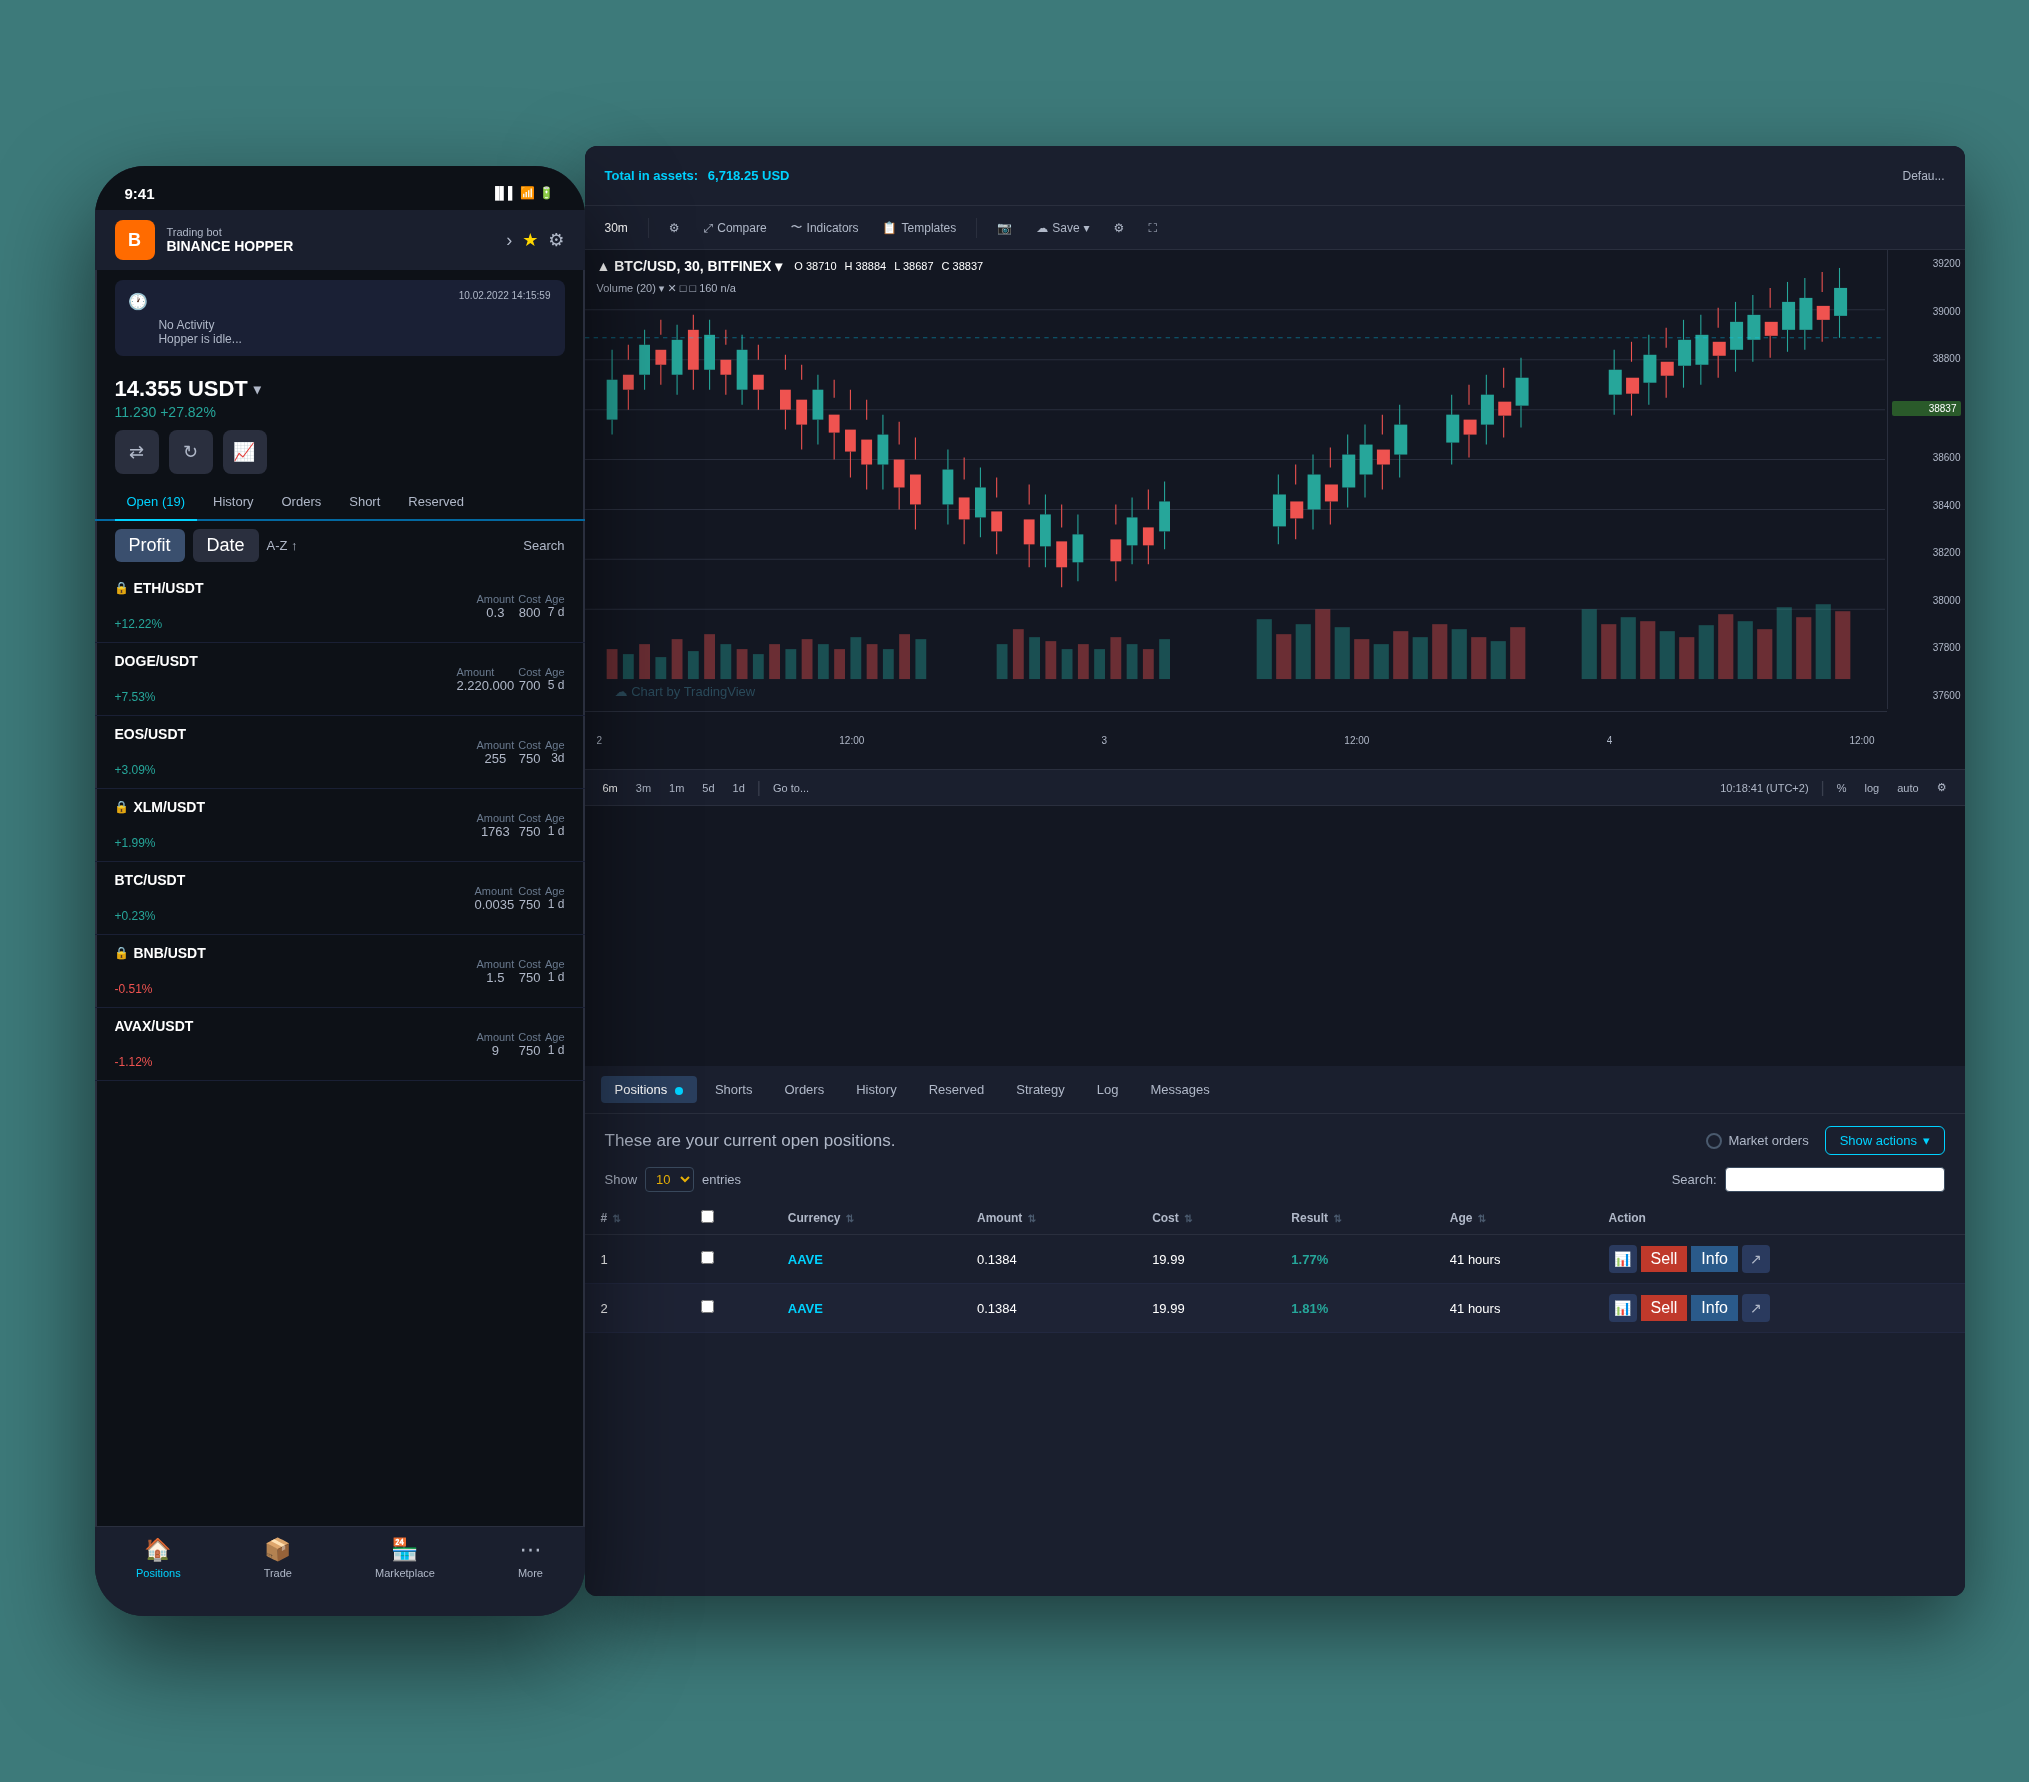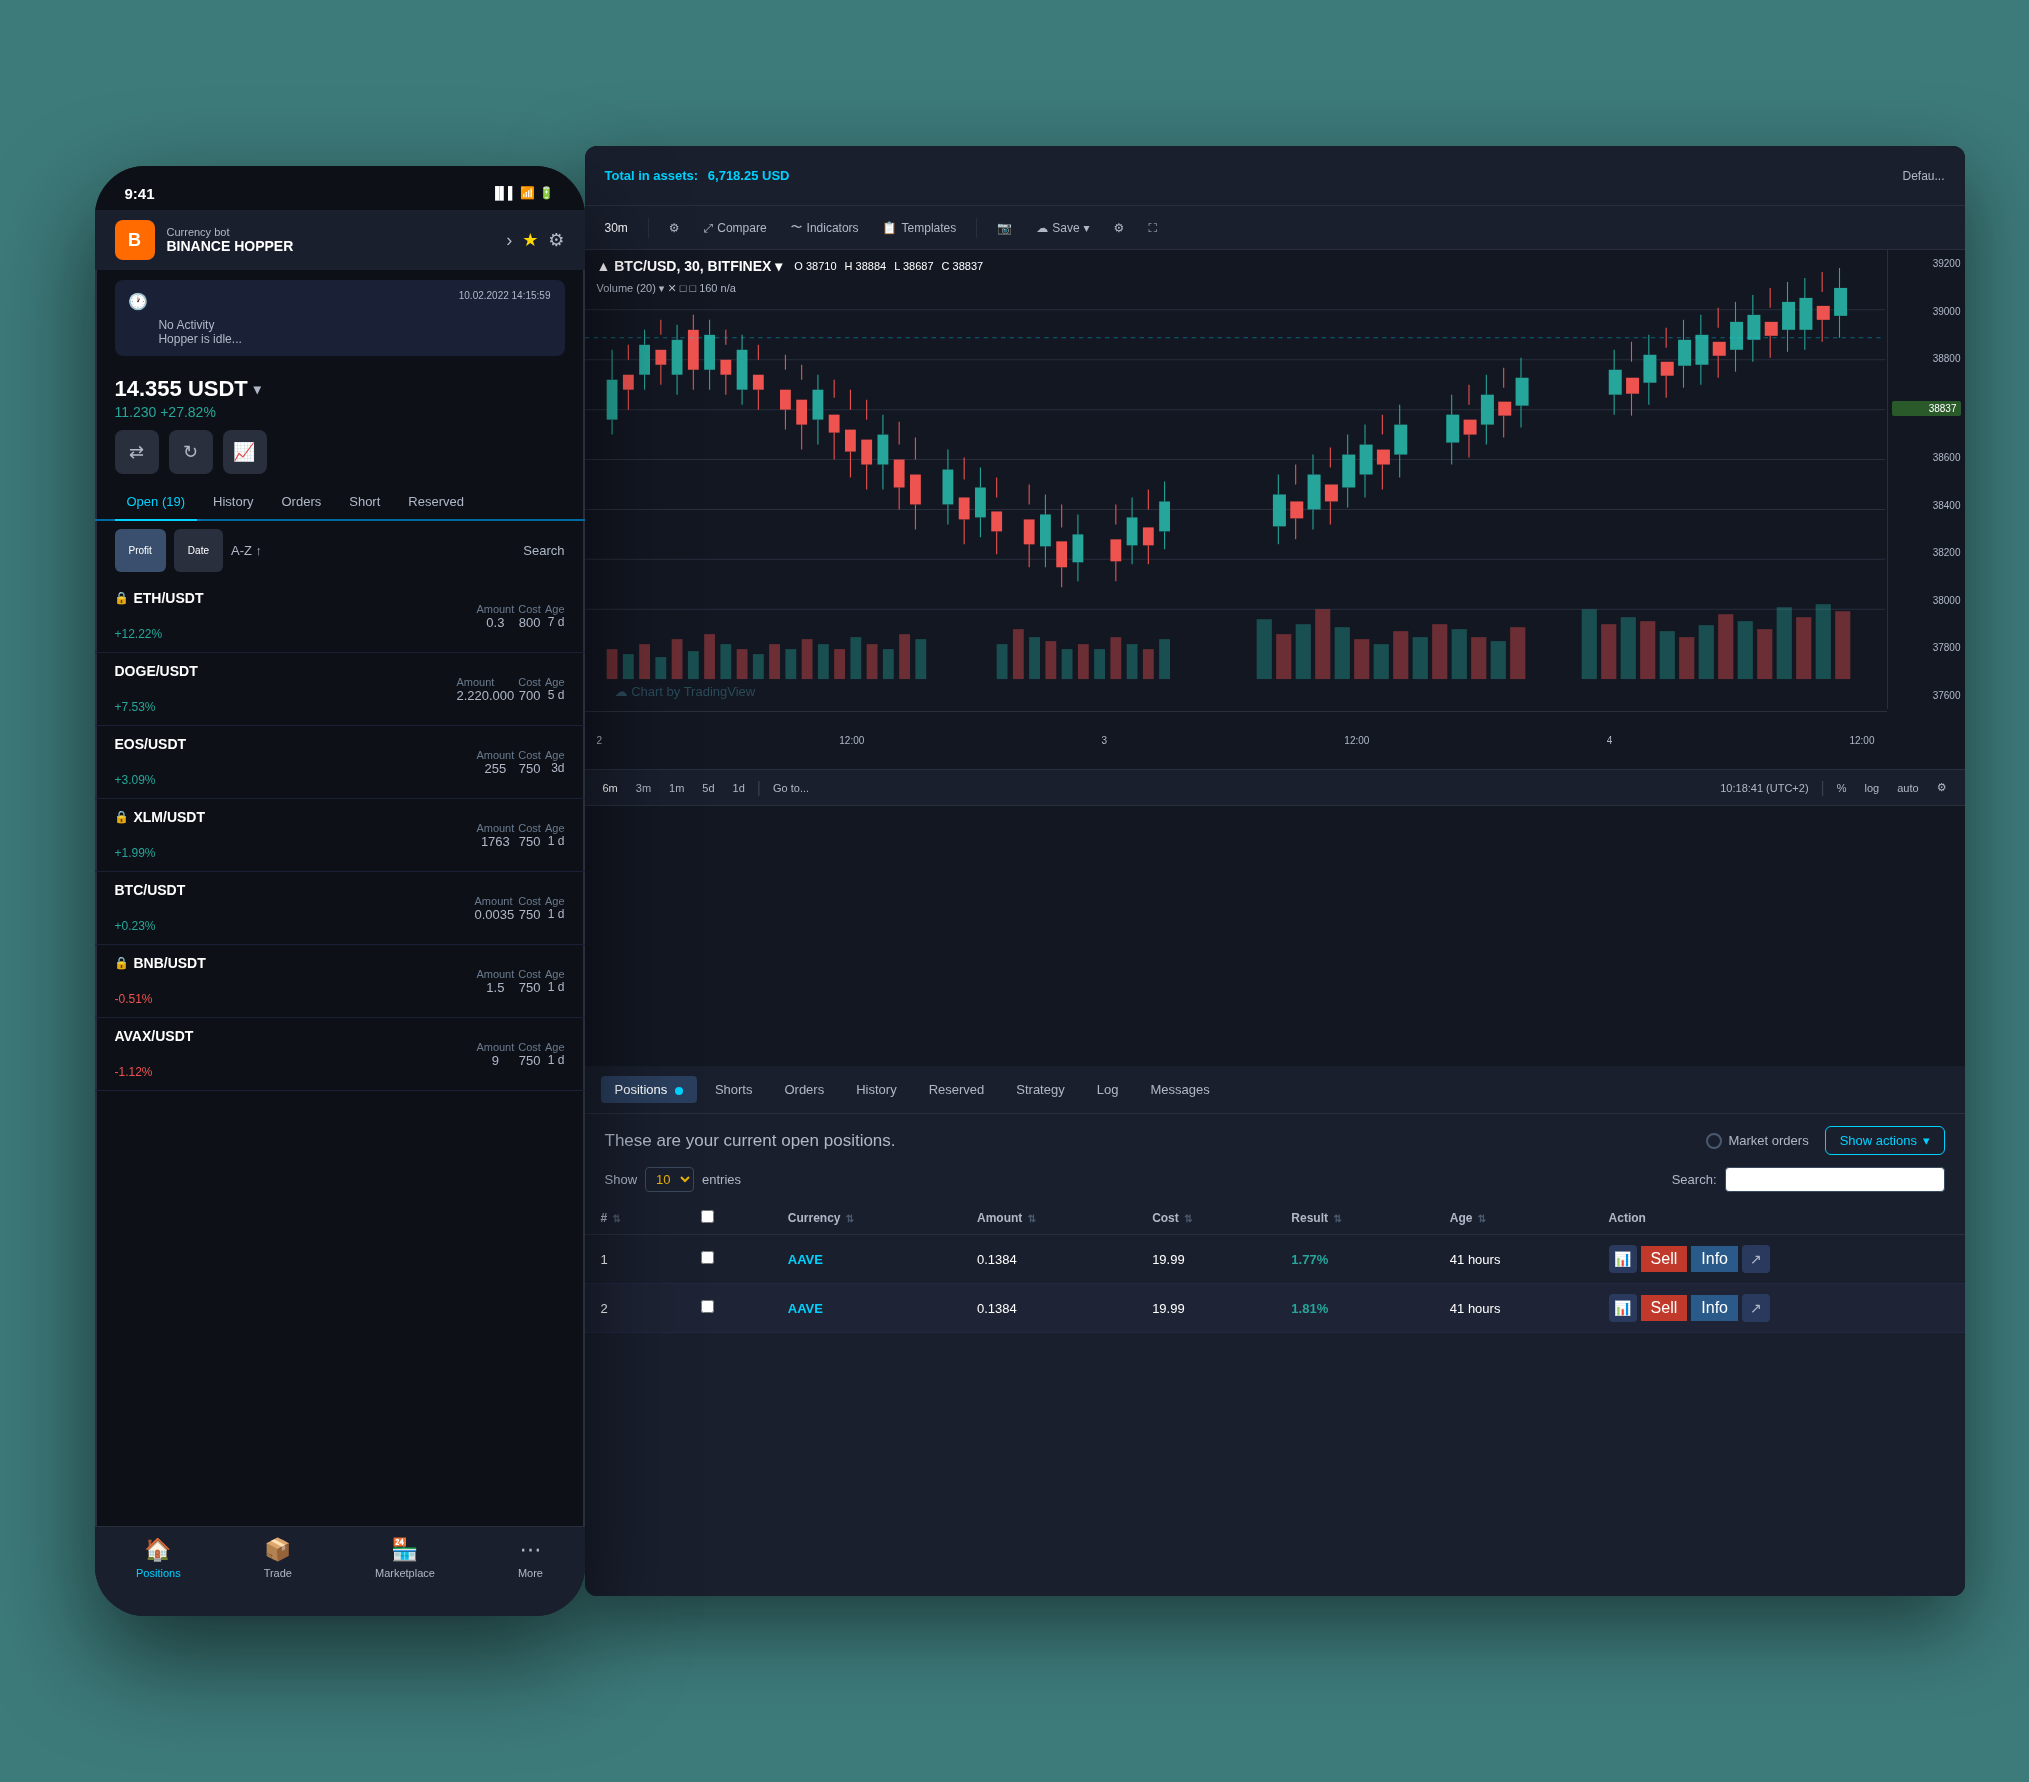--- a/index.html
+++ b/index.html
@@ -447,22 +447,22 @@
       display: flex;
       padding: 8px 20px;
       gap: 8px;
       align-items: center;
     }
     .filter-btn {
       background: #2a2f3e;
       color: #ffffff;
       border: none;
       border-radius: 6px;
-      padding: 16px 14px;
-      font-size: 10px;
+      padding: 6px 14px;
+      font-size: 18px;
       cursor: pointer;
     }
     .filter-btn.active { background: #3a4f6e; color: #ffffff; }
     .az-btn {
       background: transparent;
       color: #b0b8c8;
       border: none;
       font-size: 13px;
       cursor: pointer;
       display: flex;
@@ -1096,21 +1096,21 @@
       <div class="phone-status-icons">
         <span>▐▌▌</span>
         <span>📶</span>
         <span>🔋</span>
       </div>
     </div>
 
     <div class="phone-header">
       <div class="bot-logo">B</div>
       <div class="bot-info">
-        <div class="bot-subtitle">Currency bot</div>
+        <div class="bot-subtitle">Trading bot</div>
         <div class="bot-name">BINANCE HOPPER</div>
       </div>
       <div class="phone-header-actions">
         <span class="ph-btn">›</span>
         <span class="ph-btn star">★</span>
         <span class="ph-btn">⚙</span>
       </div>
     </div>
 
     <div class="no-activity-bar">

